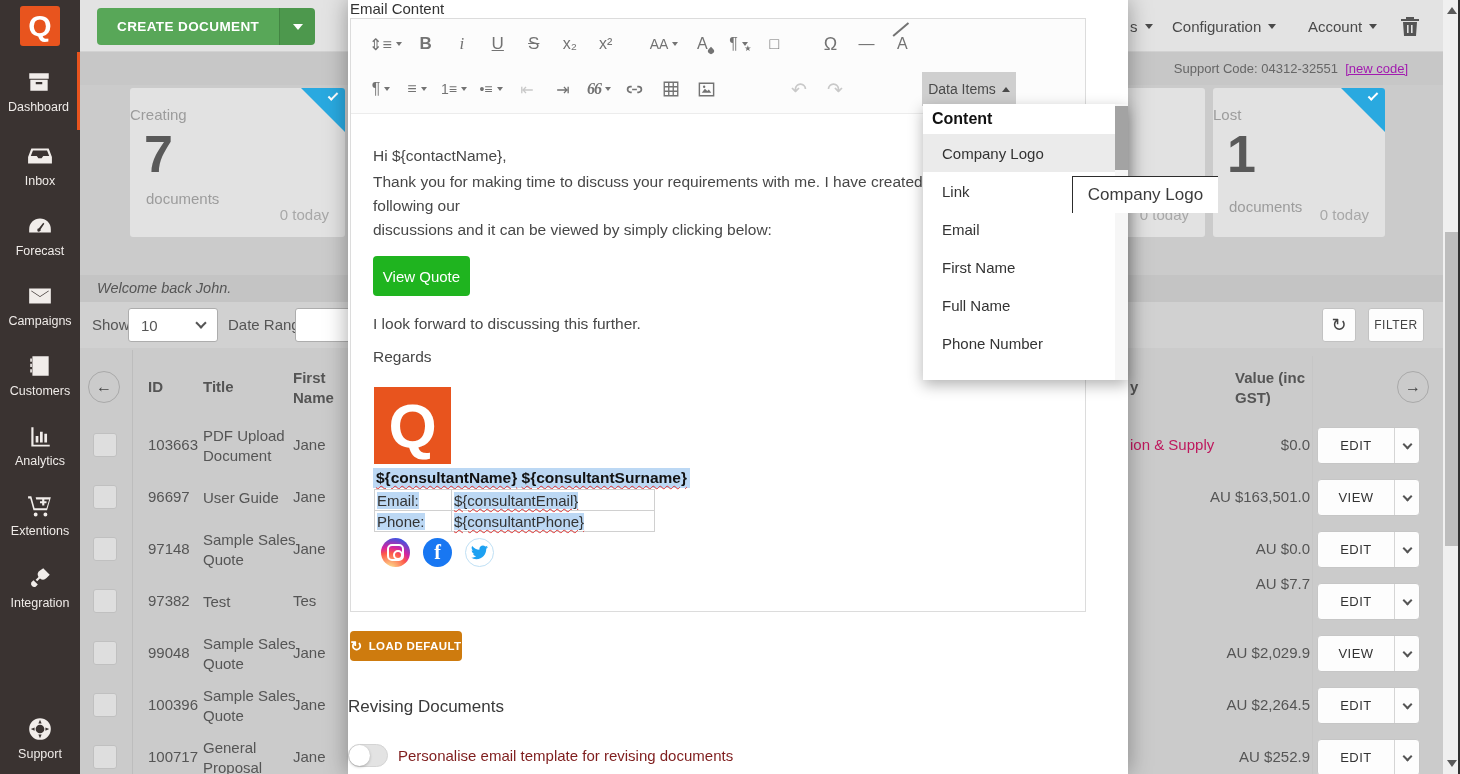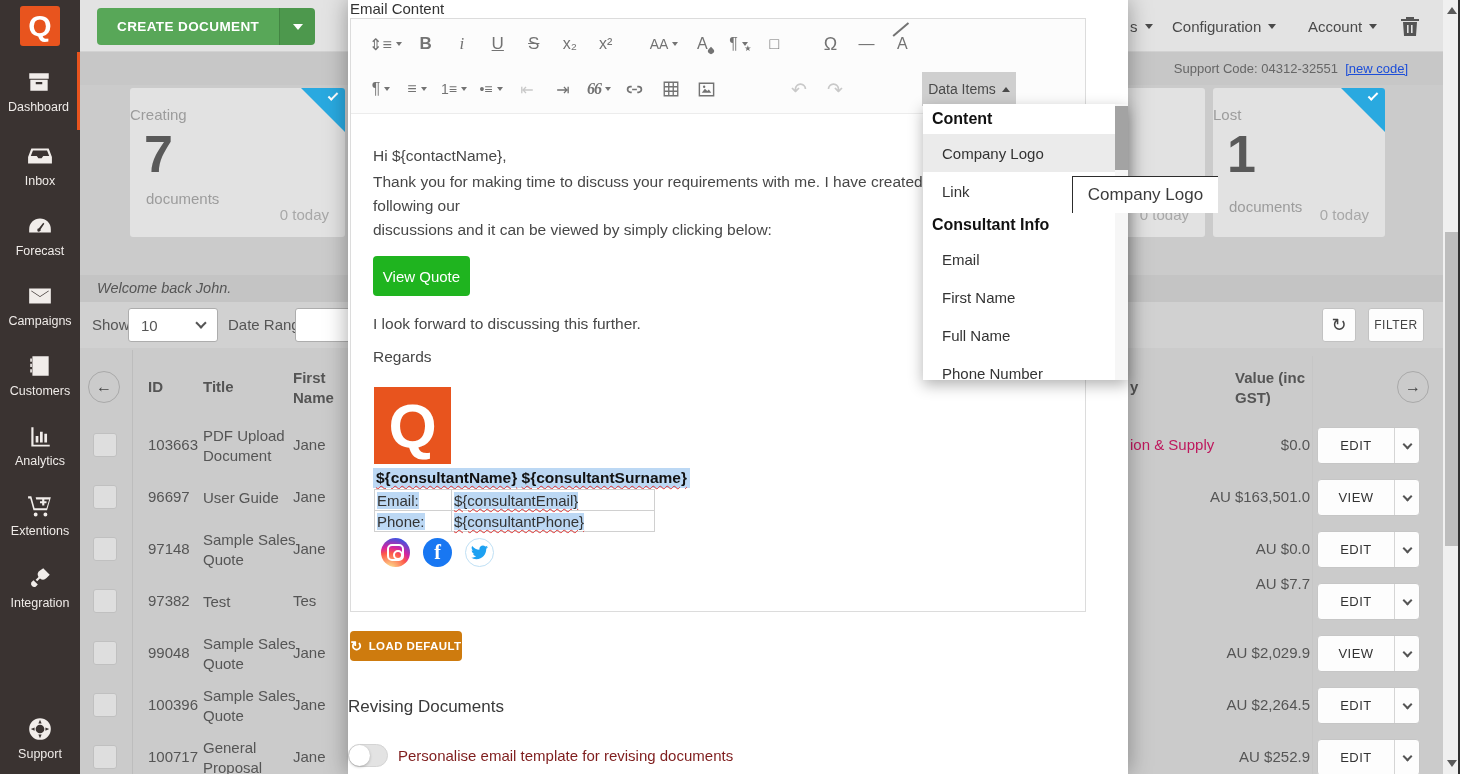--- a/index.html
+++ b/index.html
@@ -21,21 +21,21 @@
   .create-btn { position:absolute; left:17px; top:8px; height:37px; display:flex; border-radius:4px; overflow:hidden; cursor:pointer; }
   .create-main { background:#58a758; color:#fff; font-weight:bold; font-size:13.5px; letter-spacing:.4px; display:flex; align-items:center; padding:0 20px; }
   .create-caret { background:#4d984d; width:36px; display:flex; align-items:center; justify-content:center; border-left:1px solid rgba(0,0,0,.12); }
   .caret-down { width:0; height:0; border-left:5px solid transparent; border-right:5px solid transparent; border-top:6px solid #fff; }
   .top-nav { position:absolute; top:0; height:52px; display:flex; align-items:center; color:#4a4a4a; font-size:15px; }
   .nav-chev { width:0; height:0; border-left:4.5px solid transparent; border-right:4.5px solid transparent; border-top:5.5px solid #4a4a4a; margin-left:7px; display:inline-block; }
 
   
   .support-strip { position:absolute; left:80px; top:52px; width:1363px; height:33px; background:#c7c7c7; z-index:1; }
   .support-text { position:absolute; right:35px; top:9px; font-size:13px; color:#666; }
-  .newcode { color:#1d4ed8; text-decoration:underline; cursor:pointer; }
+  .newcode { color:#a21caf; text-decoration:underline; cursor:pointer; }
 
   
   .tile { position:absolute; background:#e2e2e2; border-radius:3px; overflow:hidden; cursor:pointer; z-index:1; }
   .tile .tname { position:absolute; left:0; top:18px; color:#9c9c9c; font-size:15px; }
   .tile .tcount { position:absolute; left:14px; top:36px; color:#595959; font-size:52px; font-weight:bold; }
   .tile .tunit { position:absolute; left:16px; top:102px; color:#9c9c9c; font-size:15px; }
   .tile .ttoday { position:absolute; right:16px; bottom:14px; color:#a8a8a8; font-size:15px; }
   .ribbon { position:absolute; right:0; top:0; width:0; height:0; border-left:44px solid transparent; border-top:44px solid #29a9e0; }
   .ribbon-check { position:absolute; right:7px; top:5px; width:10px; height:5px; border-left:2.5px solid #fff; border-bottom:2.5px solid #fff; transform:rotate(-45deg); }
 
@@ -546,21 +546,20 @@
     <div class="revising-h">Revising Documents</div>
     <div class="toggle">
         <div class="knob"></div>
       </div>
     <div class="toggle-lbl">Personalise email template for revising documents</div>
 
     <div class="dropdown">
       <div class="dd-header">Content</div>
       <div class="dd-item hot">Company Logo</div>
       <div class="dd-item">Link</div>
-      <div class="dd-header">Consultant Info</div>
       <div class="dd-item">Email</div>
       <div class="dd-item">First Name</div>
       <div class="dd-item">Full Name</div>
       <div class="dd-item">Phone Number</div>
       <div class="dd-scroll">
           <div class="dd-thumb"></div>
         </div>
     </div>
   </div>
 

